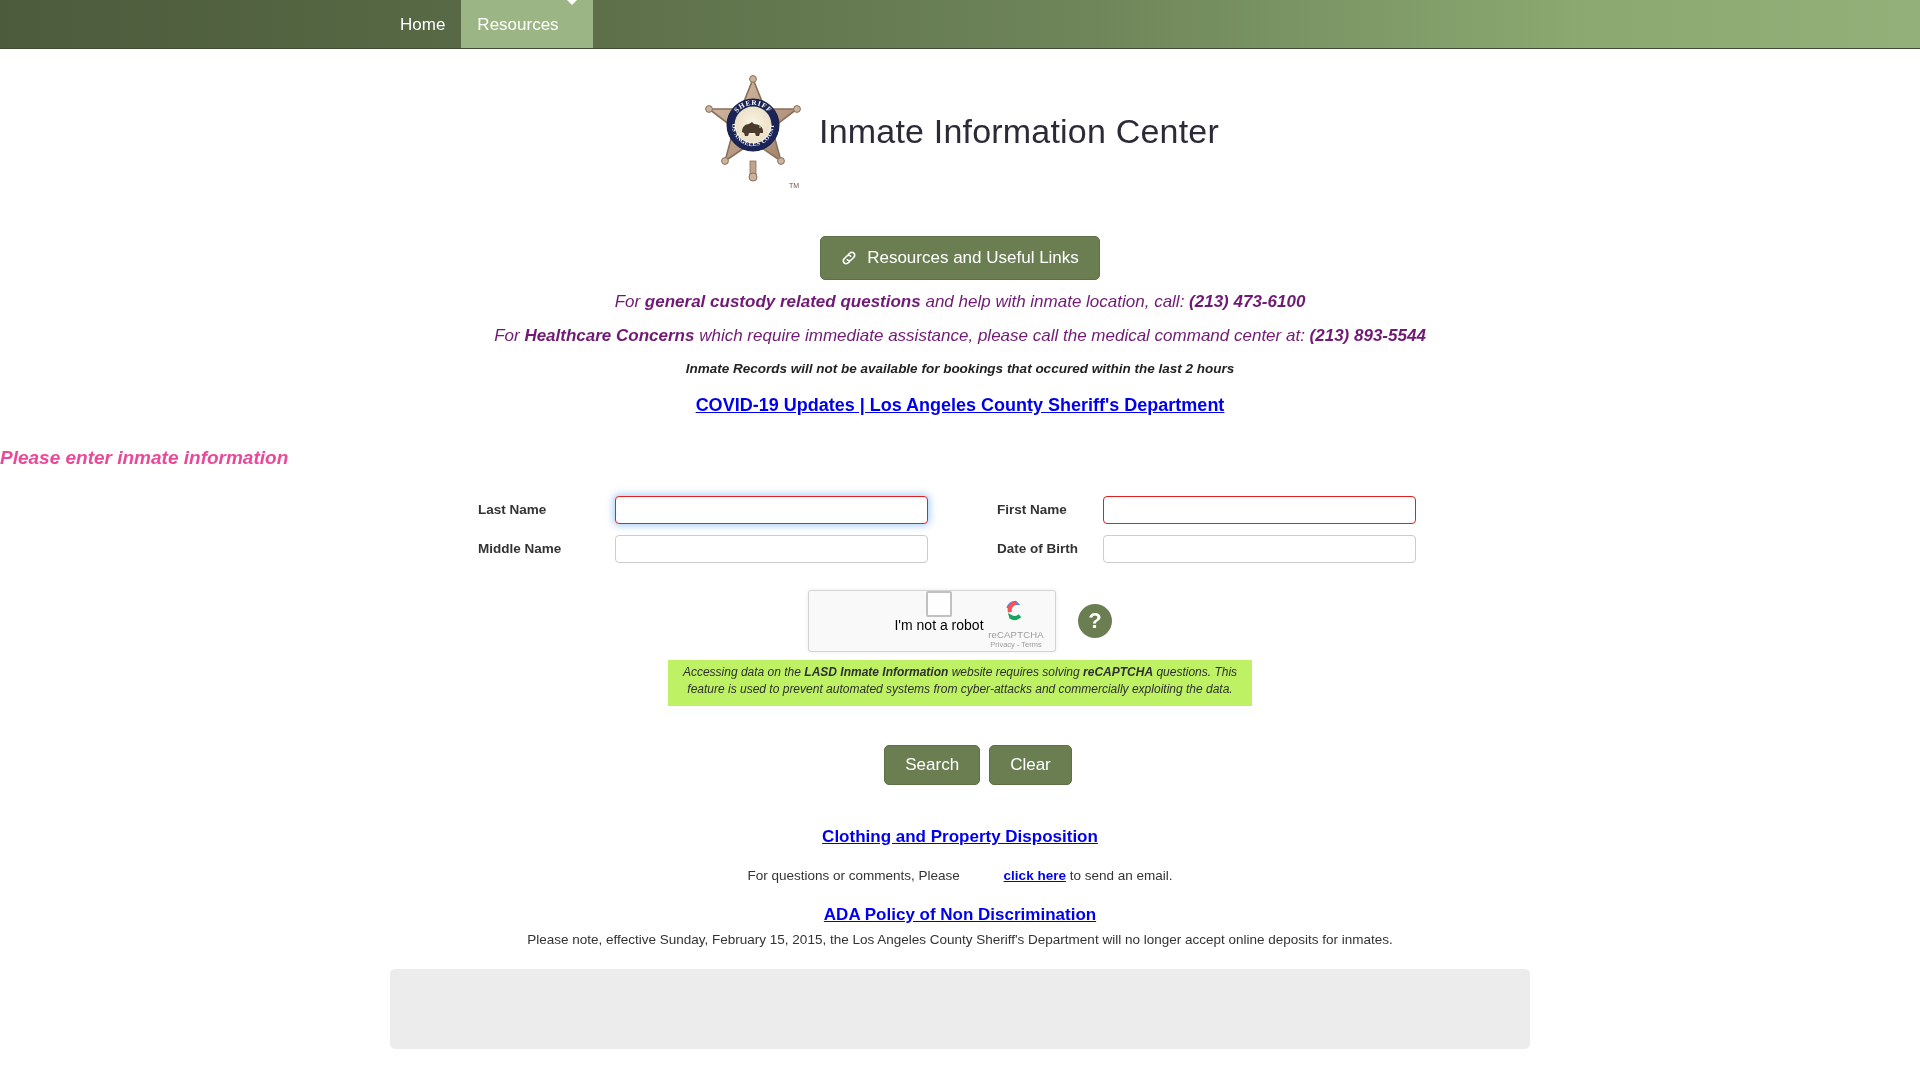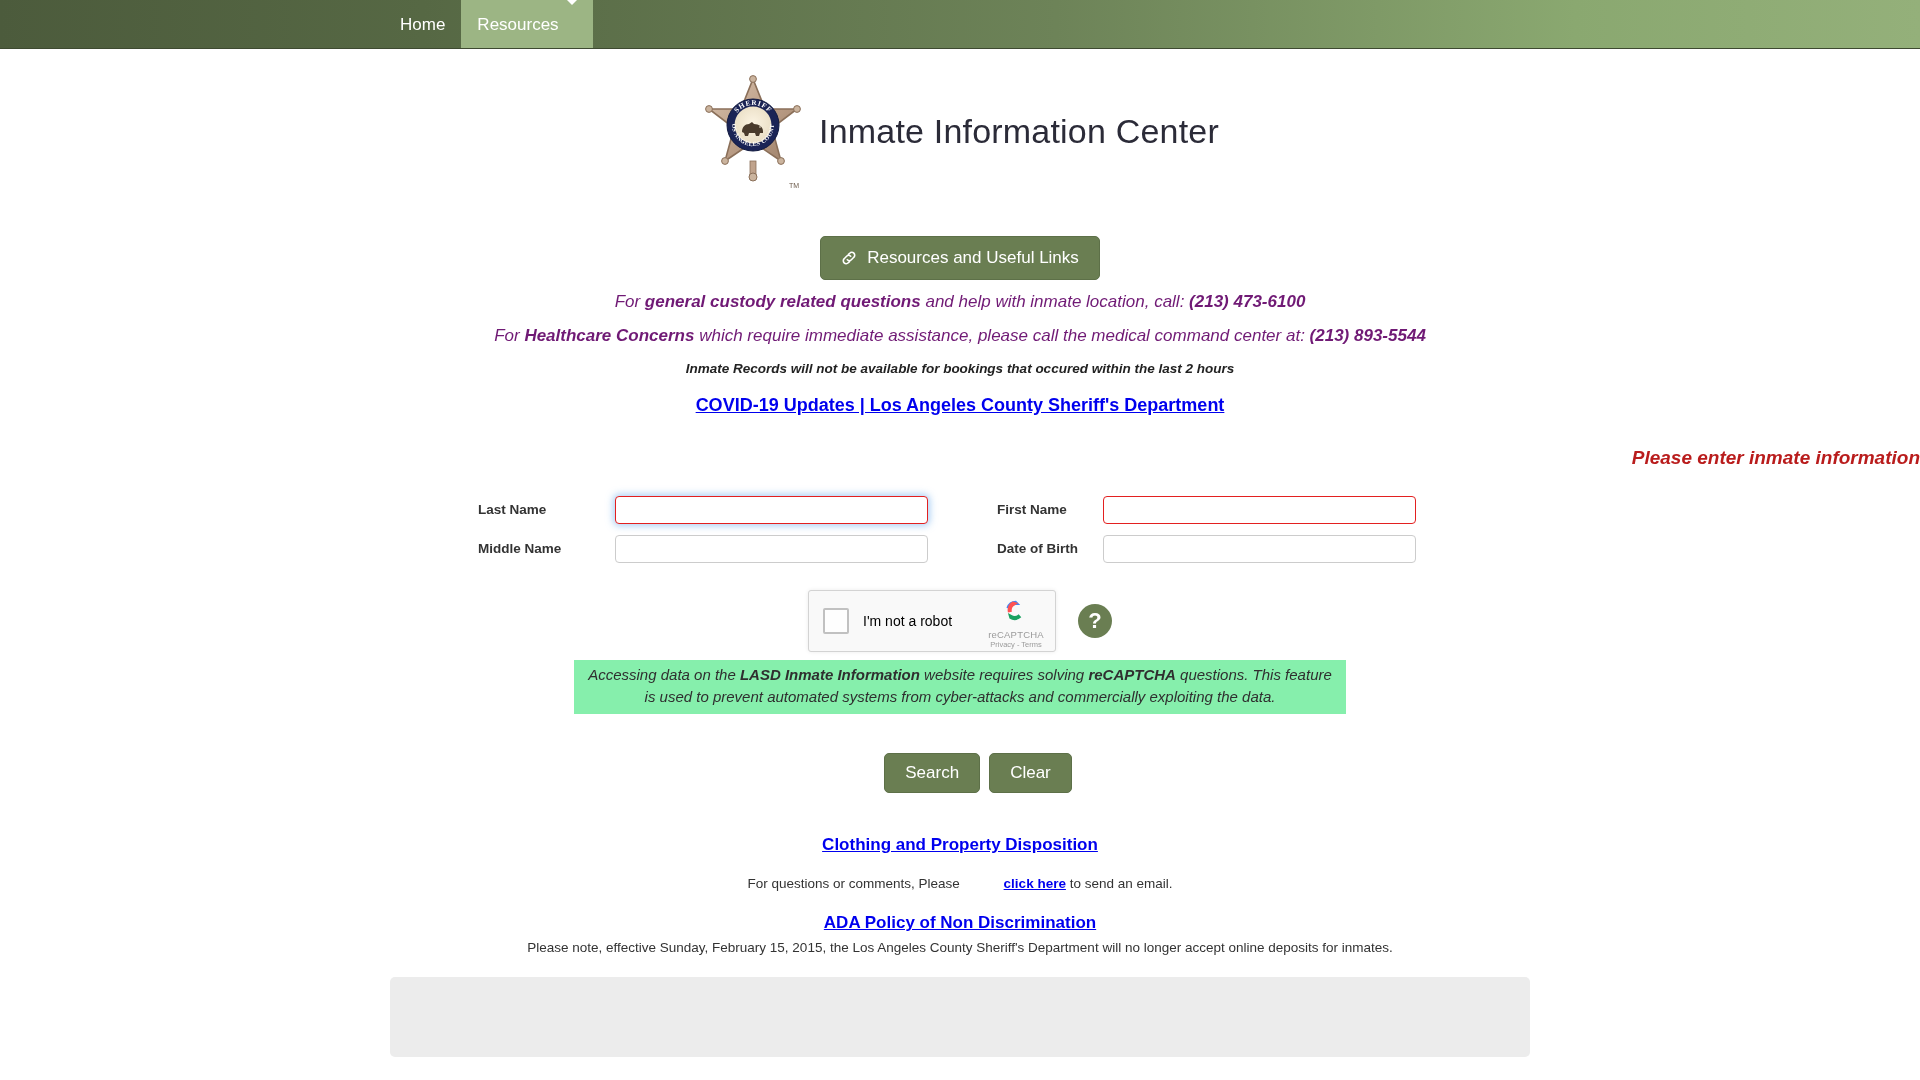--- a/index.html
+++ b/index.html
@@ -126,25 +126,25 @@
   }
   .covid-link-wrap { text-align: center; margin-top: 19px; }
   a.bluelink {
     color: #0000ee;
     text-decoration: underline;
     font-weight: bold;
   }
   .covid-link { font-size: 18px; }
 
   .please-enter {
-    text-align: right;
+    text-align: left;
     font-style: italic;
     font-weight: bold;
     font-size: 19px;
-    color: #b91c1c;
+    color: #ec4899;
     margin-top: 31px;
   }
 
   
   .form-area {
     width: 1000px;
     margin: 27px auto 0 auto;
   }
   .form-row {
     display: flex;
@@ -193,20 +193,21 @@
   .recaptcha-box {
     width: 248px;
     height: 62px;
     background: #f9f9f9;
     border: 1px solid #d3d3d3;
     border-radius: 3px;
     display: flex;
     align-items: center;
     position: relative;
     box-shadow: 0 0 4px rgba(0,0,0,0.08);
+    flex-direction: column;
   }
   .rc-check {
     width: 26px;
     height: 26px;
     border: 2px solid #c1c1c1;
     background: #fefefe;
     border-radius: 2px;
     margin-left: 14px;
     cursor: pointer;
   }
@@ -245,27 +246,27 @@
     font-weight: bold;
     display: flex;
     align-items: center;
     justify-content: center;
     cursor: pointer;
     font-family: "Liberation Sans", sans-serif;
   }
 
   
   .notice {
-    width: 772px;
+    width: 584px;
     margin: 8px auto 0 auto;
-    background: #86efac;
+    background: #bef264;
     padding: 4px 8px 7px 8px;
     text-align: center;
     font-style: italic;
-    font-size: 15px;
+    font-size: 12px;
     color: #2f2f2f;
     line-height: 1.45;
   }
   .notice b { font-weight: bold; }
 
   
   .actions {
     display: flex;
     justify-content: center;
     gap: 9px;

